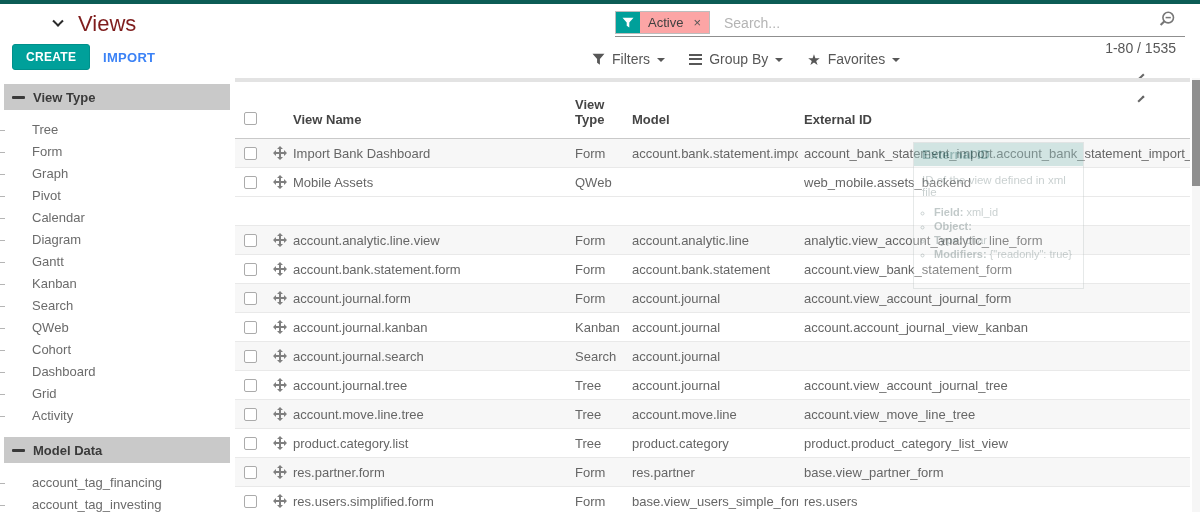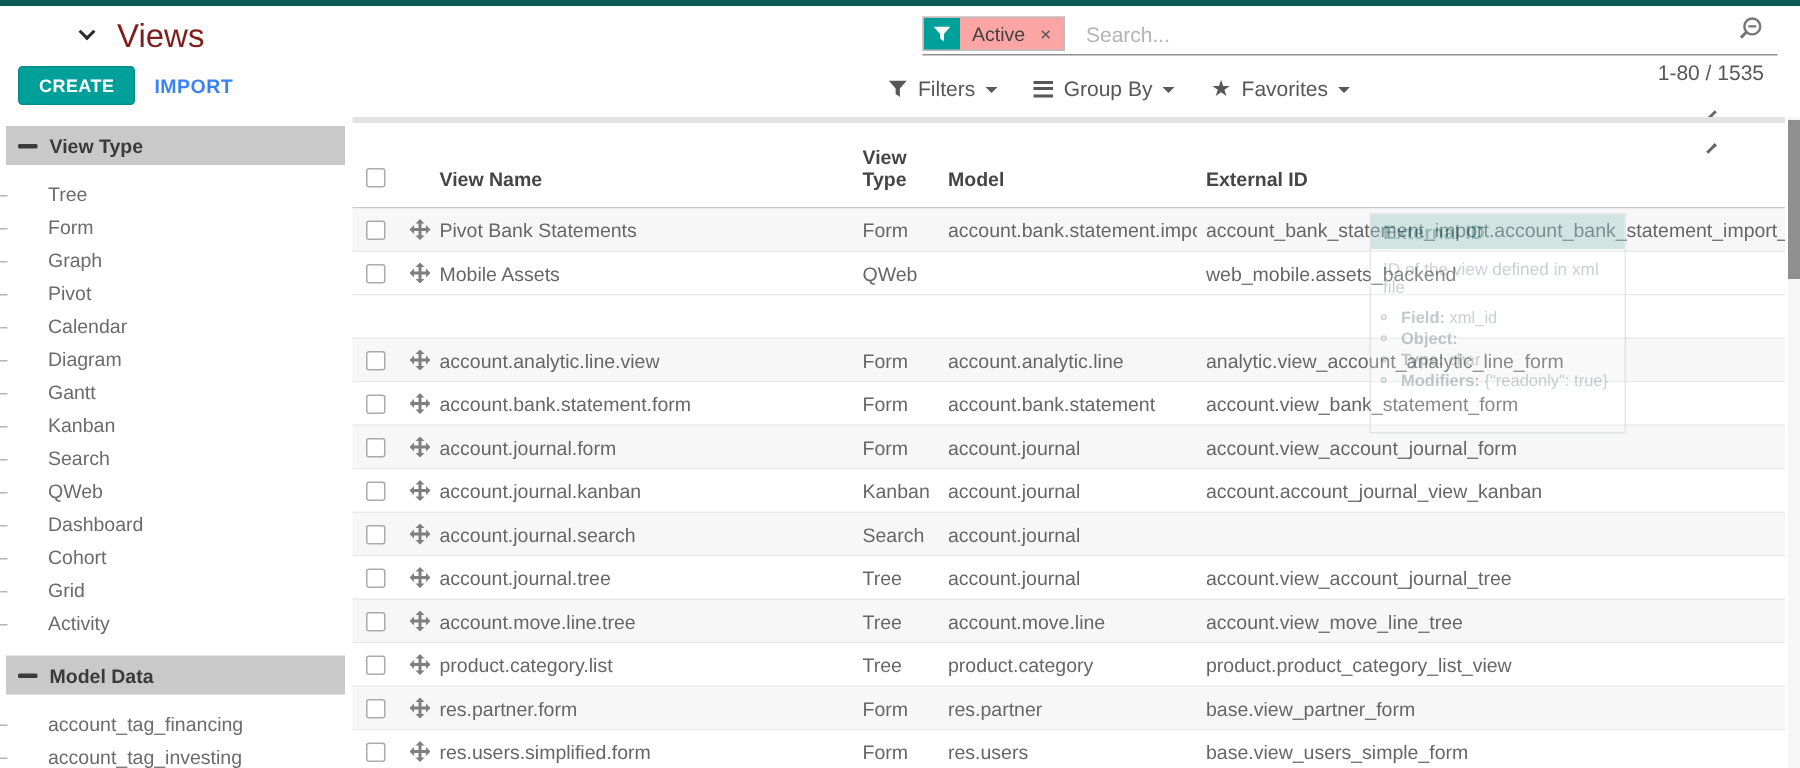--- a/index.html
+++ b/index.html
@@ -159,22 +159,22 @@
         <div class="side-item">Tree</div>
         <div class="side-item">Form</div>
         <div class="side-item">Graph</div>
         <div class="side-item">Pivot</div>
         <div class="side-item">Calendar</div>
         <div class="side-item">Diagram</div>
         <div class="side-item">Gantt</div>
         <div class="side-item">Kanban</div>
         <div class="side-item">Search</div>
         <div class="side-item">QWeb</div>
+        <div class="side-item">Cohort</div>
         <div class="side-item">Dashboard</div>
-        <div class="side-item">Cohort</div>
         <div class="side-item">Grid</div>
         <div class="side-item">Activity</div>
       </div>
     <div class="side-section-header">
       <span class="minus-glyph"></span>
       <span>Model Data</span>
     </div>
     <div class="side-items">
         <div class="side-item">account_tag_financing</div>
         <div class="side-item">account_tag_investing</div>
@@ -196,21 +196,21 @@
     <div class="tbody">
         <div class="trow shaded">
           <div class="cb">
             <div class="checkbox"></div>
           </div>
           <div class="handle-wrap">
             <svg class="drag-svg" width="14" height="14" viewBox="0 0 14 14">
     <path fill="#7f7f7f" d="M7 0 L10 3 L8 3 L8 6 L11 6 L11 4 L14 7 L11 10 L11 8 L8 8 L8 11 L10 11 L7 14 L4 11 L6 11 L6 8 L3 8 L3 10 L0 7 L3 4 L3 6 L6 6 L6 3 L4 3 Z"></path>
   </svg>
           </div>
-          <div class="cell name">Pivot Bank Statements</div>
+          <div class="cell name">Import Bank Dashboard</div>
           <div class="cell type">Form</div>
           <div class="cell model">account.bank.statement.import</div>
           <div class="cell ext">account_bank_statement_import.account_bank_statement_import_view</div>
         </div>
         <div class="trow">
           <div class="cb">
             <div class="checkbox"></div>
           </div>
           <div class="handle-wrap">
             <svg class="drag-svg" width="14" height="14" viewBox="0 0 14 14">
@@ -352,22 +352,22 @@
           <div class="cb">
             <div class="checkbox"></div>
           </div>
           <div class="handle-wrap">
             <svg class="drag-svg" width="14" height="14" viewBox="0 0 14 14">
     <path fill="#7f7f7f" d="M7 0 L10 3 L8 3 L8 6 L11 6 L11 4 L14 7 L11 10 L11 8 L8 8 L8 11 L10 11 L7 14 L4 11 L6 11 L6 8 L3 8 L3 10 L0 7 L3 4 L3 6 L6 6 L6 3 L4 3 Z"></path>
   </svg>
           </div>
           <div class="cell name">res.users.simplified.form</div>
           <div class="cell type">Form</div>
+          <div class="cell ext">base.view_users_simple_form</div>
           <div class="cell model">res.users</div>
-          <div class="cell ext">base.view_users_simple_form</div>
         </div>
       </div>
 
     <div class="tooltip">
       <div class="tooltip-title">External ID</div>
       <div class="tooltip-desc">ID of the view defined in xml file</div>
       <ul>
           <li><b>Field:</b> xml_id</li>
           <li><b>Object:</b> </li>
           <li><b>Type:</b> char</li>

